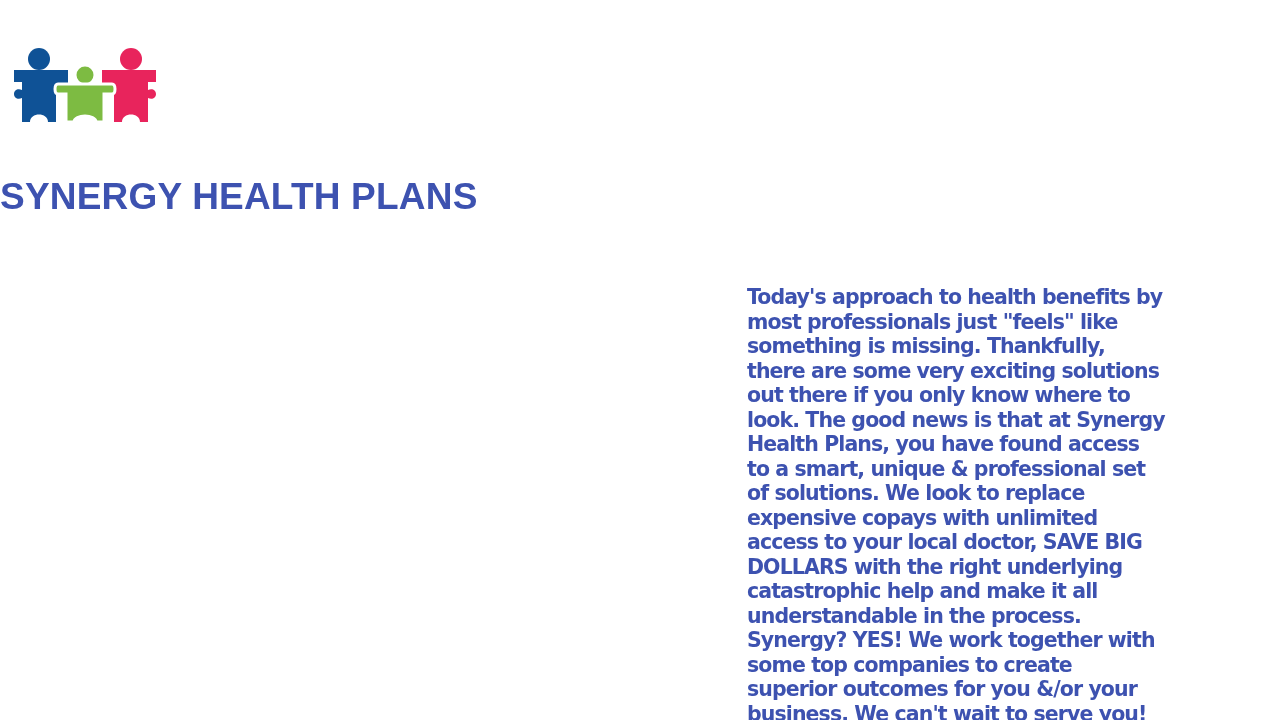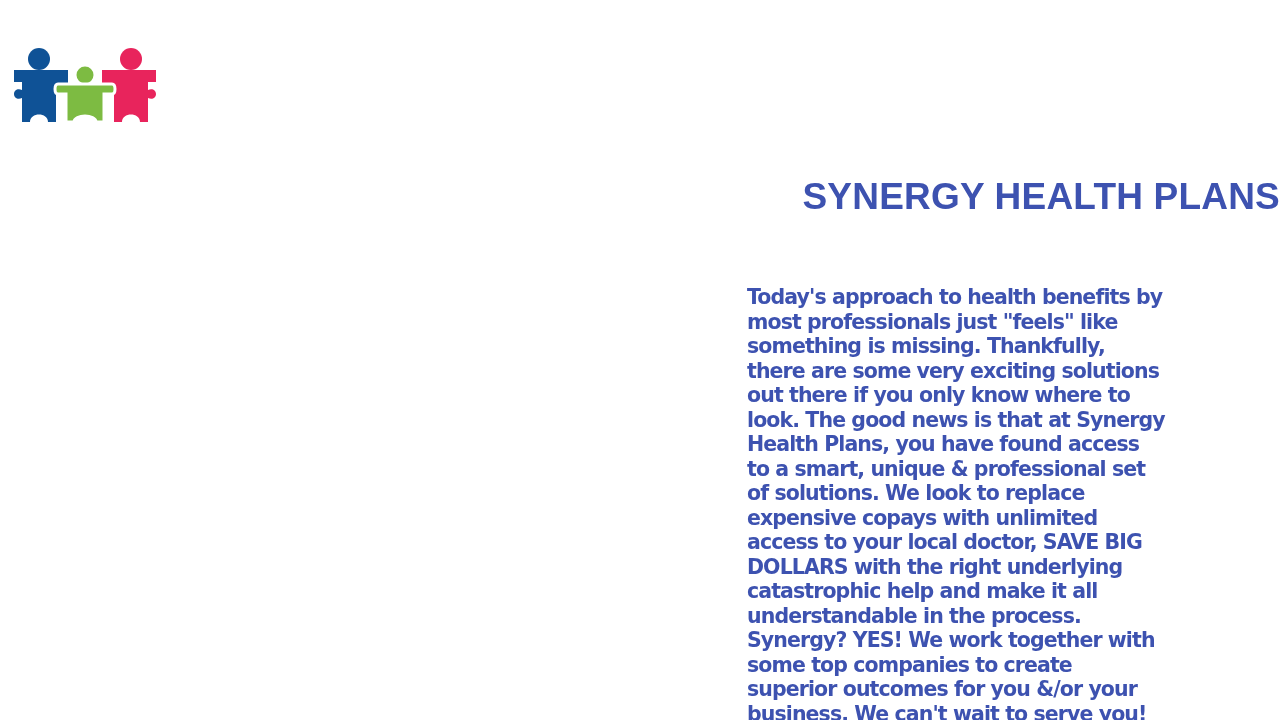--- a/index.html
+++ b/index.html
@@ -20,21 +20,21 @@
       left: 12px;
       top: 46px;
       width: 146px;
       height: 78px;
     }
     .title {
       position: absolute;
       left: 0;
       top: 176px;
       width: 1280px;
-      text-align: right;
+      text-align: left;
       font-family: "Liberation Sans", sans-serif;
       font-weight: bold;
       font-size: 37px;
       color: #3d52b0;
       margin: 0;
       letter-spacing: 0.2px;
     }
     .left-panel {
       position: absolute;
       left: 0;

